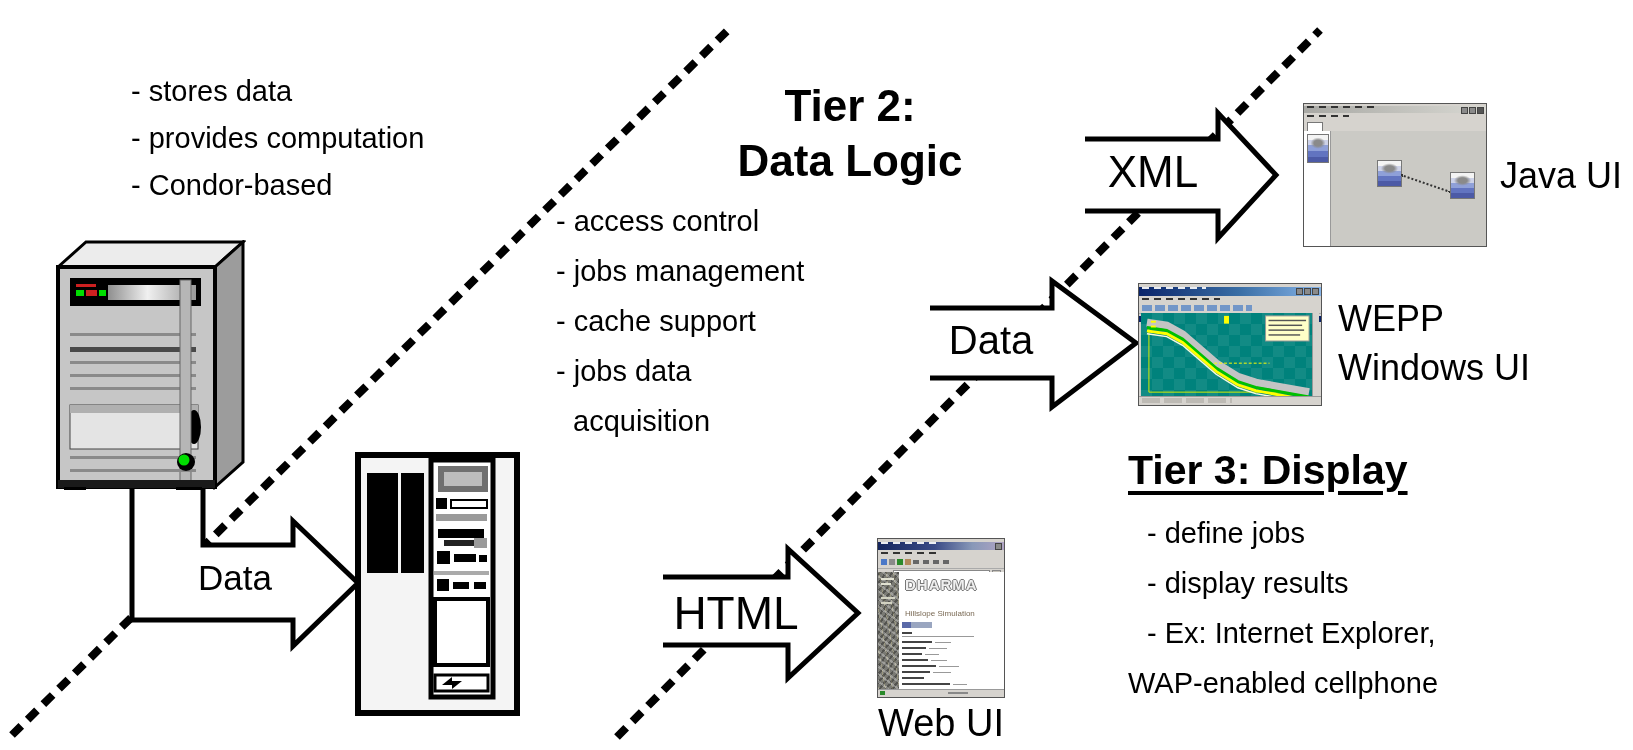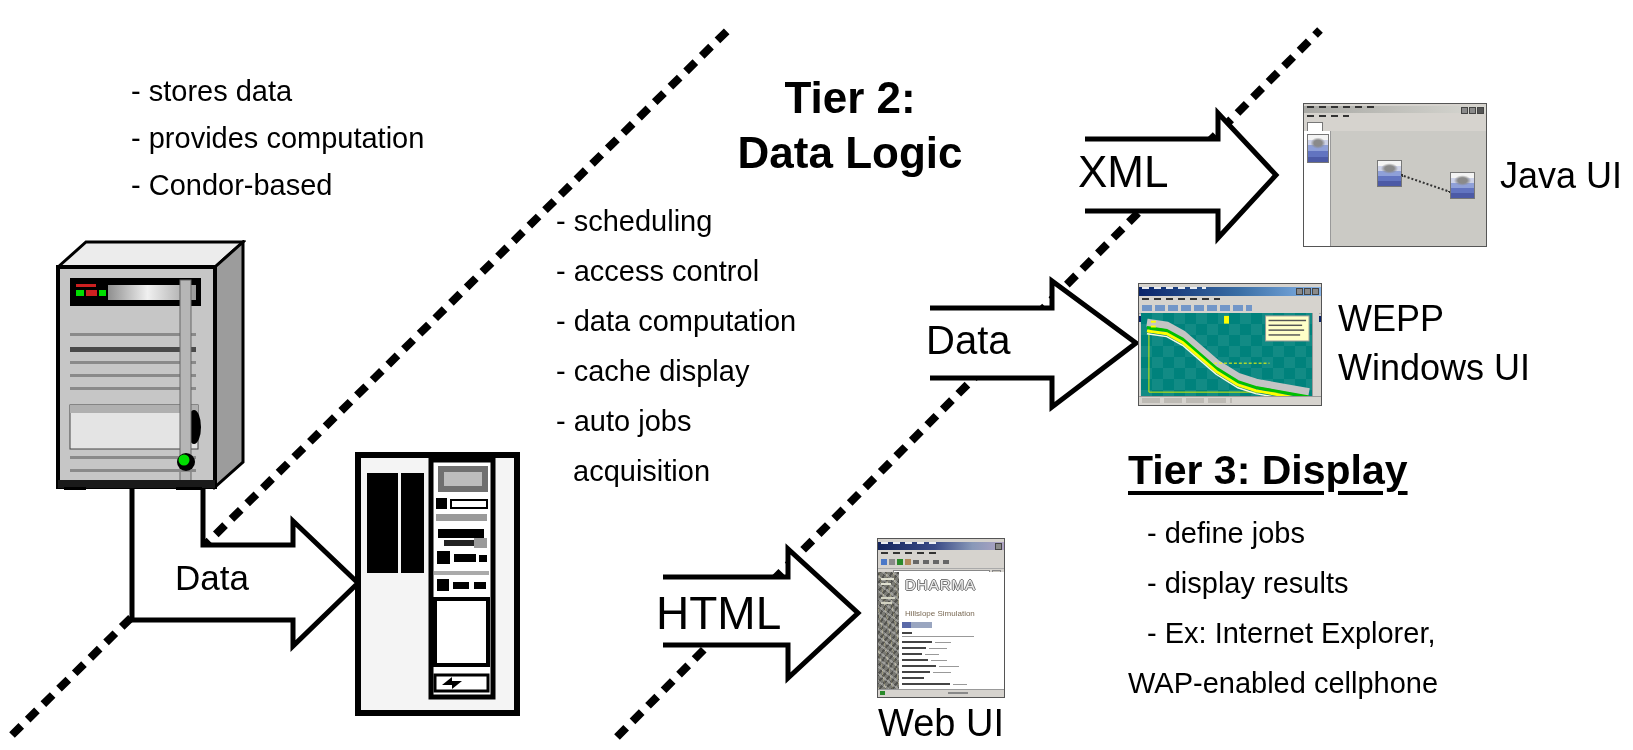--- a/index.html
+++ b/index.html
@@ -11,21 +11,21 @@
   .h1{font-size:44px;font-weight:bold}
   .h2{font-size:44px;font-weight:bold;text-align:center;line-height:55px;white-space:nowrap}
   .h3{font-size:41px;font-weight:bold;text-decoration:underline;text-decoration-thickness:4px;text-underline-offset:7px}
   .bullets{font-size:29px}
   .b1 div{line-height:47px}
   .b2 div{line-height:50px}
   .b3{padding-left:19px}
   .b3 div{line-height:50px}
   .indent{padding-left:17px}
   .outdent{margin-left:-19px}
-  .arrow-label{position:absolute;z-index:2;text-align:left;white-space:nowrap}
+  .arrow-label{position:absolute;z-index:2;text-align:center;white-space:nowrap}
   .screen-label{position:absolute;z-index:2;font-size:36px;white-space:nowrap}
   
   .miniwin{position:absolute;z-index:3;border:1px solid #555;box-sizing:border-box;background:#d6d3ce}
   .tbar{position:relative;width:100%}
   .dash-dark{height:2px;background:repeating-linear-gradient(90deg,#333 0 7px,rgba(0,0,0,0) 7px 12px)}
   .dash-light{height:2px;background:repeating-linear-gradient(90deg,rgba(255,255,255,.9) 0 7px,rgba(0,0,0,0) 7px 12px)}
   .winbtns{position:absolute;right:2px;top:2px;display:flex;gap:1px}
   .winbtns i{display:block;width:5px;height:5px;background:#8a8a8a;border:1px solid #444}
   
   .jthumb{position:absolute;border:1px solid #777;
@@ -51,30 +51,29 @@
     <path d="M1085 139 L1218 139 L1218 113 L1276 175 L1218 238 L1218 211 L1085 211" fill="#fff" stroke="#000" stroke-width="5"></path>
     <path d="M930 308 L1052 308 L1052 281 L1136 343 L1052 407 L1052 378 L930 378" fill="#fff" stroke="#000" stroke-width="5"></path>
   </svg>
 
   <div class="txt bullets b1" style="left:131px;top:68px">
     <div>- stores data</div>
     <div>- provides computation</div>
     <div>- Condor-based</div>
   </div>
 
-  <div class="txt h2" style="left:700px;top:70px;width:300px">
+  <div class="txt h2" style="left:700px;top:78px;width:300px">
     <div>Tier 2:</div>
     <div>Data Logic</div>
   </div>
   <div class="txt bullets b2" style="left:556px;top:196px">
-    <div>- scheduling</div>
     <div>- access control</div>
-    <div>- data computation</div>
-    <div>- cache display</div>
-    <div>- auto jobs</div>
+    <div>- jobs management</div>
+    <div>- cache support</div>
+    <div>- jobs data</div>
     <div class="indent">acquisition</div>
   </div>
 
   <div class="txt h3" style="left:1128px;top:447px">Tier 3: Display</div>
   <div class="txt bullets b3" style="left:1128px;top:508px">
     <div>- define jobs</div>
     <div>- display results</div>
     <div>- Ex: Internet Explorer,</div>
     <div class="outdent">WAP-enabled cellphone</div>
   </div>
@@ -239,21 +238,21 @@
       <div style="flex:1;height:6px;background:#fff;border:1px solid #888"></div>
       <div style="width:7px;height:6px;background:#c8c4bc;border:1px solid #888"></div>
     </div>
     <div style="position:absolute;left:0;top:33px;width:21px;bottom:7px;background-color:#7a7a74;background-image:repeating-linear-gradient(37deg,rgba(255,255,255,.28) 0 2px,rgba(0,0,0,0) 2px 6px),repeating-linear-gradient(-53deg,rgba(0,0,0,.32) 0 2px,rgba(0,0,0,0) 2px 5px),repeating-linear-gradient(80deg,rgba(230,220,160,.3) 0 1px,rgba(0,0,0,0) 1px 7px)">
       <div style="width:13px;height:2px;margin:6px 0 0 3px;background:#e2e2d2"></div>
       <div style="width:10px;height:2px;margin:3px 0 0 3px;background:#e2e2d2"></div>
       <div style="width:14px;height:2px;margin:12px 0 0 3px;background:#d2d2c2"></div>
       <div style="width:11px;height:2px;margin:3px 0 0 3px;background:#d2d2c2"></div>
     </div>
     <div style="position:absolute;left:21px;top:33px;right:0;bottom:7px;background:#fff;overflow:hidden">
-      <div style="margin:4px 0 16px 6px;font-size:15px;font-weight:normal;letter-spacing:1px;color:#efefef;text-shadow:1px 0 #777,-1px 0 #777,0 1px #777,0 -1px #777">DHARMA</div>
+      <div style="margin:4px 0 16px 6px;font-size:15px;font-weight:bold;letter-spacing:1px;color:#efefef;text-shadow:1px 0 #777,-1px 0 #777,0 1px #777,0 -1px #777">DHARMA</div>
       <div style="margin:5px 0 0 6px;font-size:8px;color:#7a6a55">Hillslope Simulation</div>
       <div class="webbtn" style="width:30px;background:linear-gradient(90deg,#5a6aa8 0 9px,#9aa6c0 9px)"></div>
       <div class="wrow">
           <div class="tb" style="width:10px"></div>
         </div>
       <div class="u" style="width:72px;margin:2px 0 0 3px"></div>
       <div class="wrow">
           <div class="tb" style="width:30px"></div>
           <div class="u" style="width:16px"></div>
         </div>

